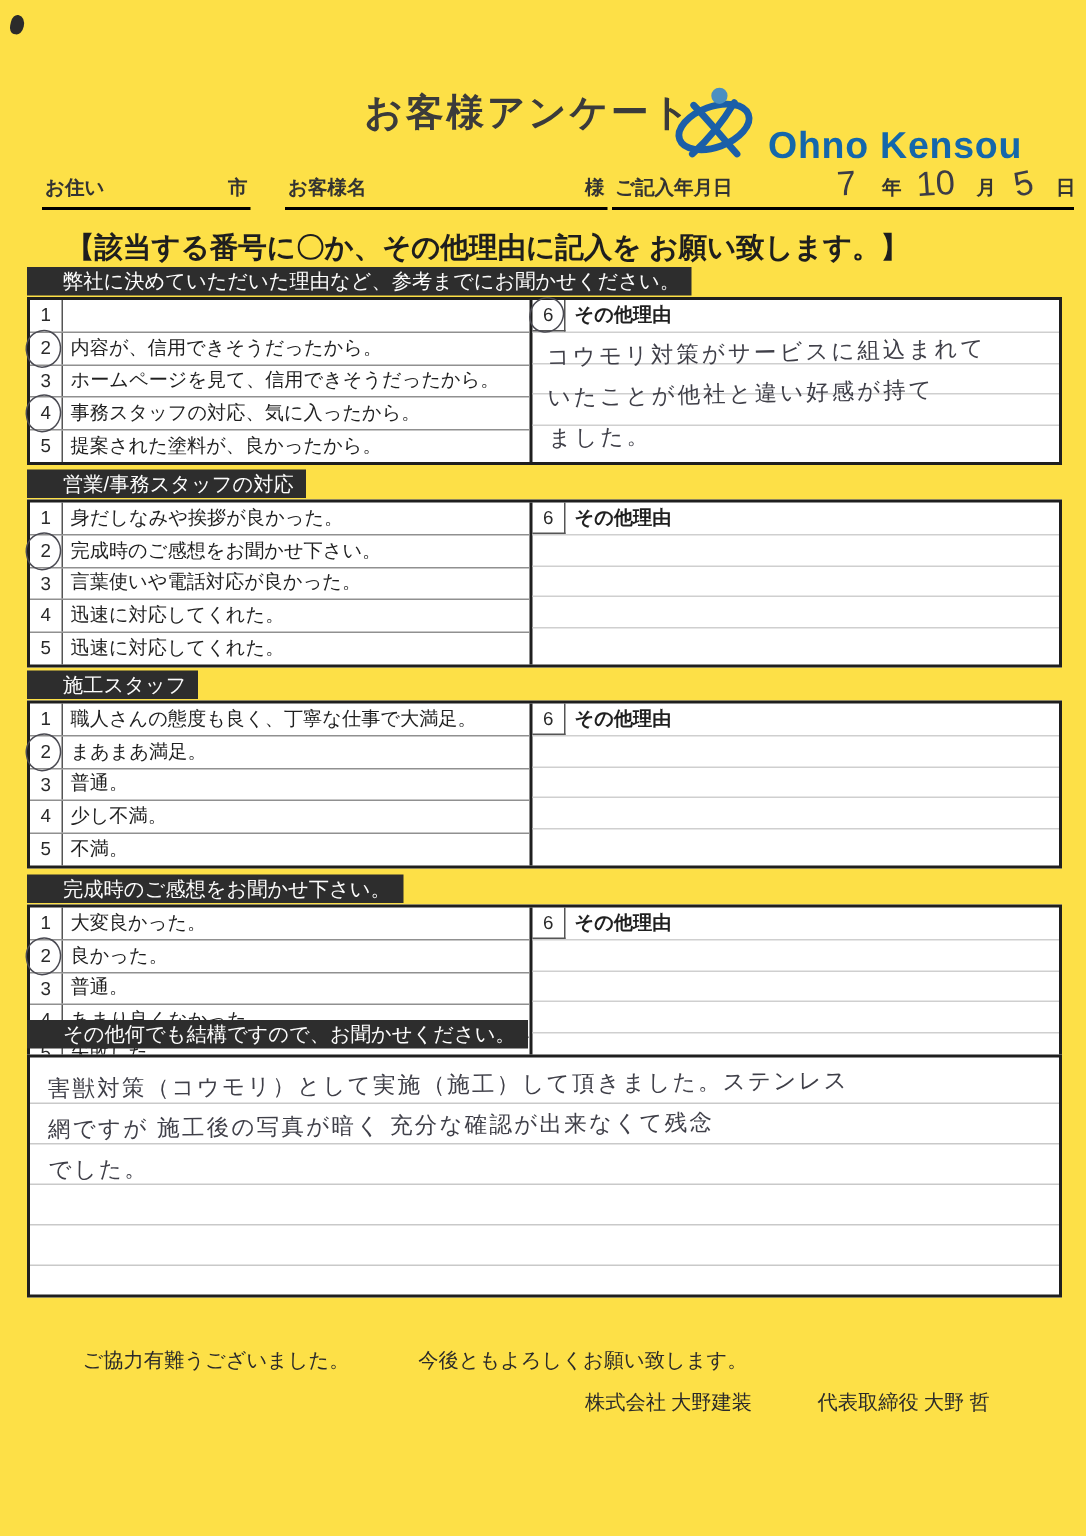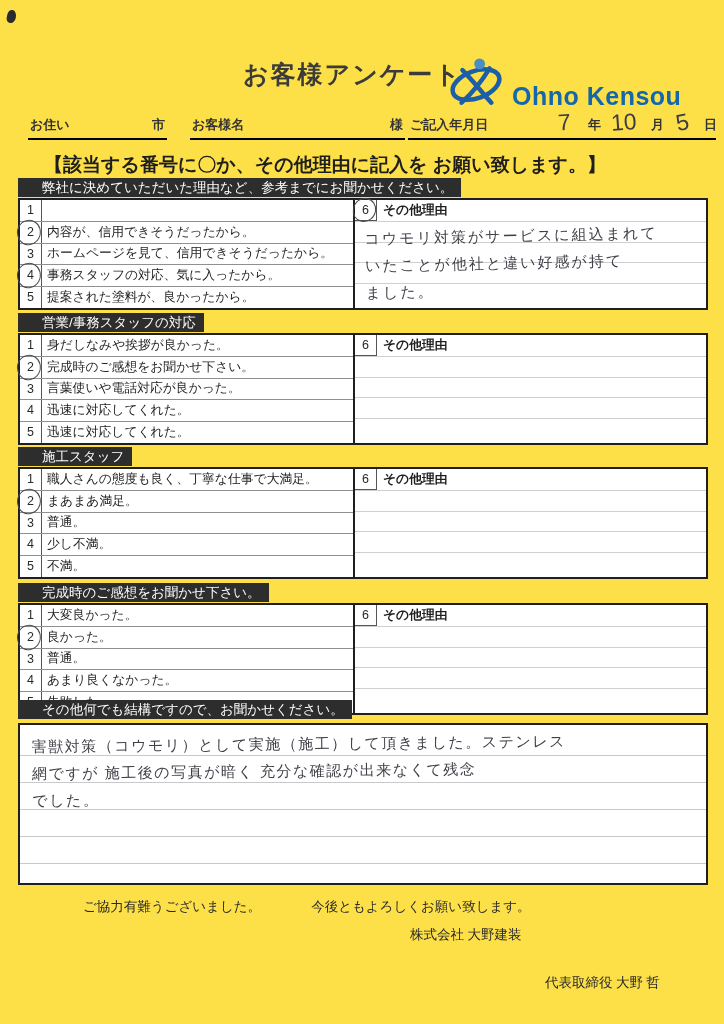--- a/index.html
+++ b/index.html
@@ -62,27 +62,27 @@
   .hw-line{font-size:15px;line-height:27px;color:#3f3f48;letter-spacing:2px;white-space:nowrap;}
 
   
   .cbox{position:relative;border:2px solid #1f1f1f;height:158px;margin-top:3px;background:#fff;}
   .cline{position:absolute;left:0;right:0;height:1px;background:#c9c9c9;}
   .cl1{top:30px;}.cl2{top:57px;}.cl3{top:84px;}.cl4{top:111px;}.cl5{top:138px;}
   .chw{position:absolute;left:12px;top:5px;transform:rotate(-0.6deg);}
   .chw .hw-line{line-height:27px;font-size:15px;letter-spacing:1.5px;}
 
   
-  .footer-thanks{left:55px;top:898px;font-family:Liberation Mono, monospace;
-                 font-size:13.5px;color:#2a2a2a;margin-left:28px;}
+  .footer-thanks{left:55px;top:898px;font-family:Liberation Sans, sans-serif;
+                 font-size:13.5px;color:#2a2a2a;}
   .footer-thanks .t2{margin-left:42px;}
   .footer-company{top:926px;left:0;width:724px;font-family:"Liberation Serif","DejaVu Serif",serif;
                   font-size:13.5px;color:#2a2a2a;}
-  .company{position:absolute;left:390px;top:0;margin-left:20px;}
-  .rep{position:absolute;left:545px;top:0;margin-top:48px;}
+  .company{position:absolute;left:390px;top:0;}
+  .rep{position:absolute;left:545px;top:0;}
 </style>
 </head>
 <body>
 
 <div class="page">
 
   <div class="abs corner-mark"></div>
 
   <div class="abs title">お客様アンケート</div>
 
@@ -267,21 +267,21 @@
         <div class="rline rl3"></div>
         <div class="rline rl4"></div>
         <div class="other-head">
           <span class="obox">6</span>
           <span class="olabel">その他理由</span>
         </div>
       </div>
     </div>
   </div>
 
-  <div class="survey" style="top:700px">
+  <div class="survey" style="top:680px">
     <div class="secbar">その他何でも結構ですので、お聞かせください。</div>
     <div class="cbox">
       <div class="cline cl1"></div>
       <div class="cline cl2"></div>
       <div class="cline cl3"></div>
       <div class="cline cl4"></div>
       <div class="cline cl5"></div>
       <div class="chw">
         <div class="hw-line">害獣対策（コウモリ）として実施（施工）して頂きました。ステンレス</div>
         <div class="hw-line">網ですが 施工後の写真が暗く 充分な確認が出来なくて残念</div>

